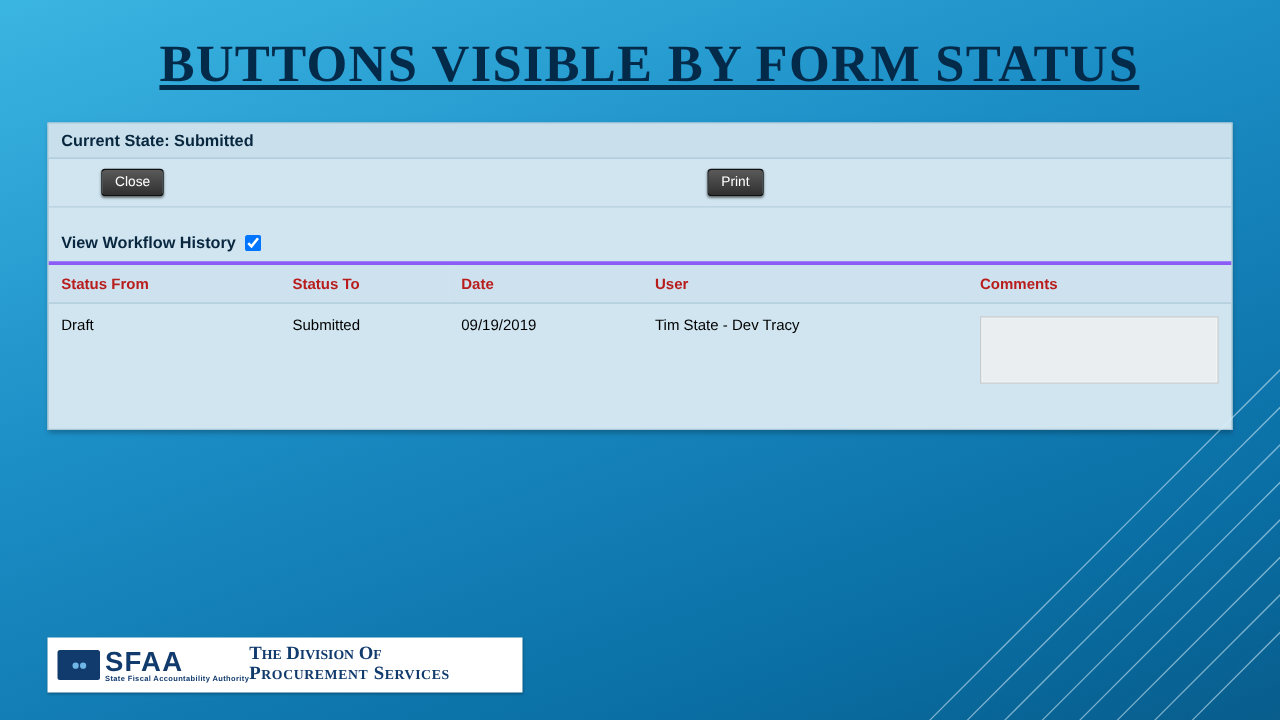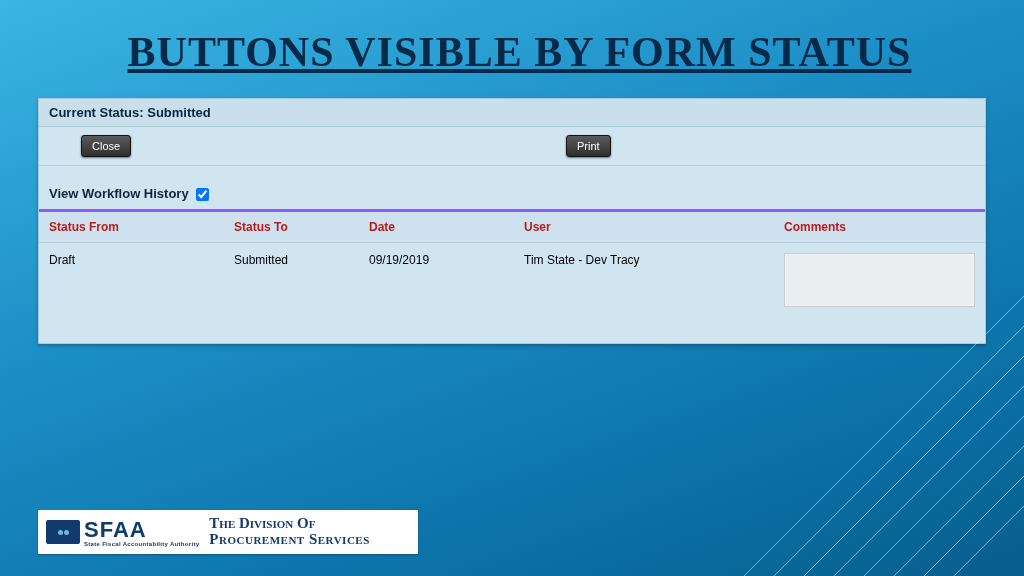--- a/index.html
+++ b/index.html
@@ -122,21 +122,21 @@
     color: #113a6d; font-weight: 900; font-family: Arial, sans-serif;
   }
   .sfaa-mark .flag {
     width: 34px; height: 24px; background:#113a6d; border-radius:2px;
     display:flex; align-items:center; justify-content:center; gap:1px;
   }
   .sfaa-mark .flag span { width:5px; height:5px; background:#6fb6e6; border-radius:50%; }
   .sfaa-text { font-size: 22px; letter-spacing:1px; color:#113a6d; }
   .sfaa-sub  { font-size: 6px; letter-spacing: .3px; color:#113a6d; display:block; margin-top:-2px; }
   .div-text {
-    margin-left: 10px; color:#113a6d;
+    color:#113a6d;
     font-family: 'Trajan Pro', Georgia, serif;
     font-variant: small-caps; line-height: 1.05;
   }
   .div-text .l1 { font-size: 15px; font-weight:600; }
   .div-text .l2 { font-size: 15px; font-weight:600; letter-spacing:.5px; }
 </style>
 </head>
 <body>
 
 <div class="slide">
@@ -150,21 +150,21 @@
       <line x1="120" y1="420" x2="420" y2="120"></line>
       <line x1="150" y1="420" x2="420" y2="150"></line>
       <line x1="180" y1="420" x2="420" y2="180"></line>
       <line x1="210" y1="420" x2="420" y2="210"></line>
     </svg>
   </div>
 
   <h1 class="title">BUTTONS VISIBLE BY FORM STATUS</h1>
 
   <div class="panel">
-    <div class="status-bar">Current Status: Submitted</div>
+    <div class="status-bar">Current State: Submitted</div>
 
     <div class="btn-row">
       <div class="btn-cell-left">
         <button class="ui-btn">Close</button>
       </div>
       <div>
         <button class="ui-btn">Print</button>
       </div>
     </div>
 

